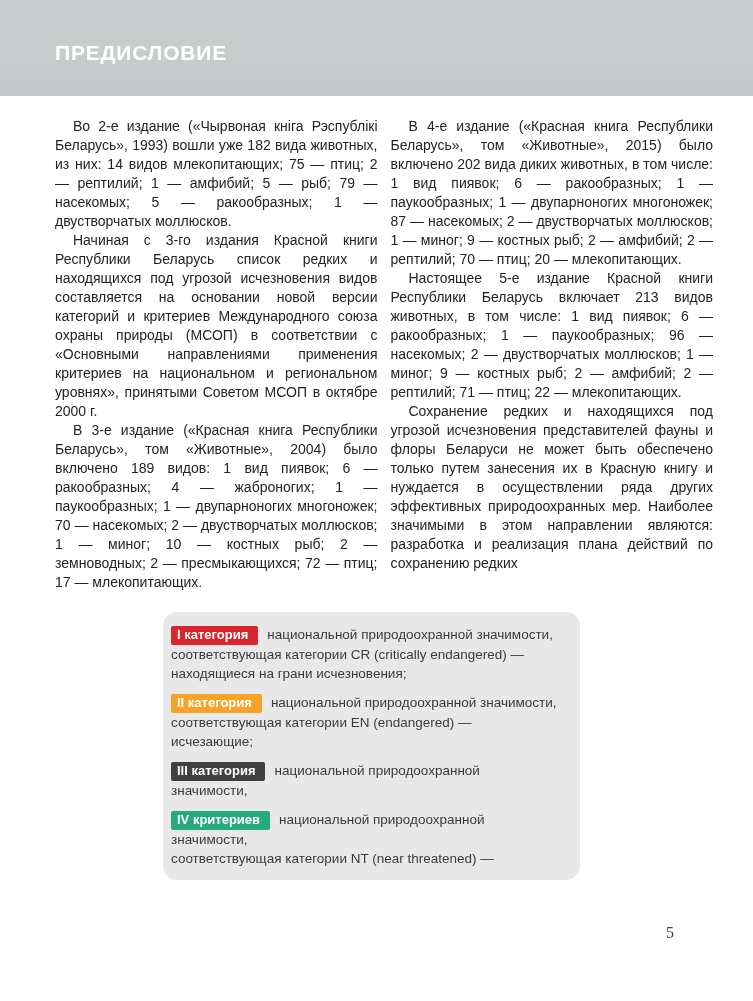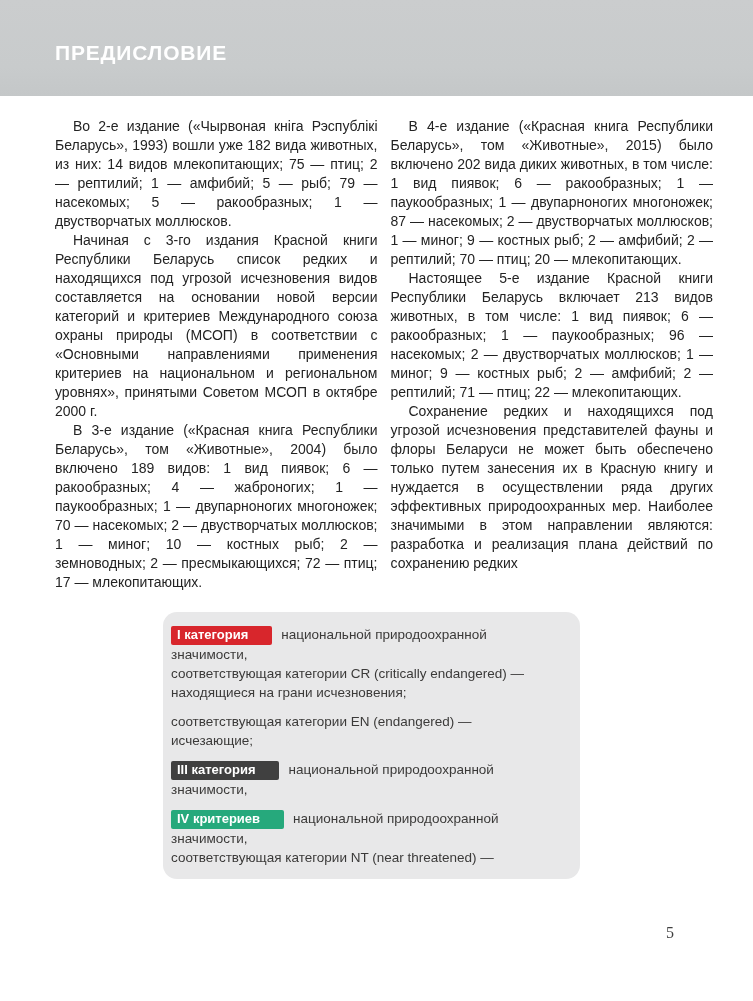--- a/index.html
+++ b/index.html
@@ -65,21 +65,21 @@
     color: #3b3a39;
   }
   .legend-entry {
     margin-bottom: 10px;
   }
   .legend-entry:last-child {
     margin-bottom: 0;
   }
   .badge {
     display: inline-block;
-    padding: 1px 24px 2px 6px;
+    padding: 1px 10px 2px 6px;
     margin-right: 9px;
     border-radius: 2px;
     color: #ffffff;
     font-weight: bold;
     font-size: 13px;
     line-height: 16px;
   }
   .legend-line {
     display: block;
   }
@@ -117,20 +117,23 @@
 
   <div class="legend-entry">
     <span class="legend-line">
       <span class="badge" style="background-color: rgb(216, 38, 44);">I категория</span><span>национальной природоохранной значимости,</span>
     </span>
     <span class="legend-line">соответствующая категории CR (critically endangered) —</span>
     <span class="legend-line">находящиеся на грани исчезновения;</span>
   </div>
 
   <div class="legend-entry">
+    <span class="legend-line">
+      <span class="badge" style="background-color: rgb(245, 162, 38);">II категория</span><span>национальной природоохранной значимости,</span>
+    </span>
     <span class="legend-line">соответствующая категории EN (endangered) —</span>
     <span class="legend-line">исчезающие;</span>
   </div>
 
   <div class="legend-entry">
     <span class="legend-line">
       <span class="badge" style="background-color: #404040;">III категория</span><span>национальной природоохранной значимости,</span>
     </span>
   </div>
 

